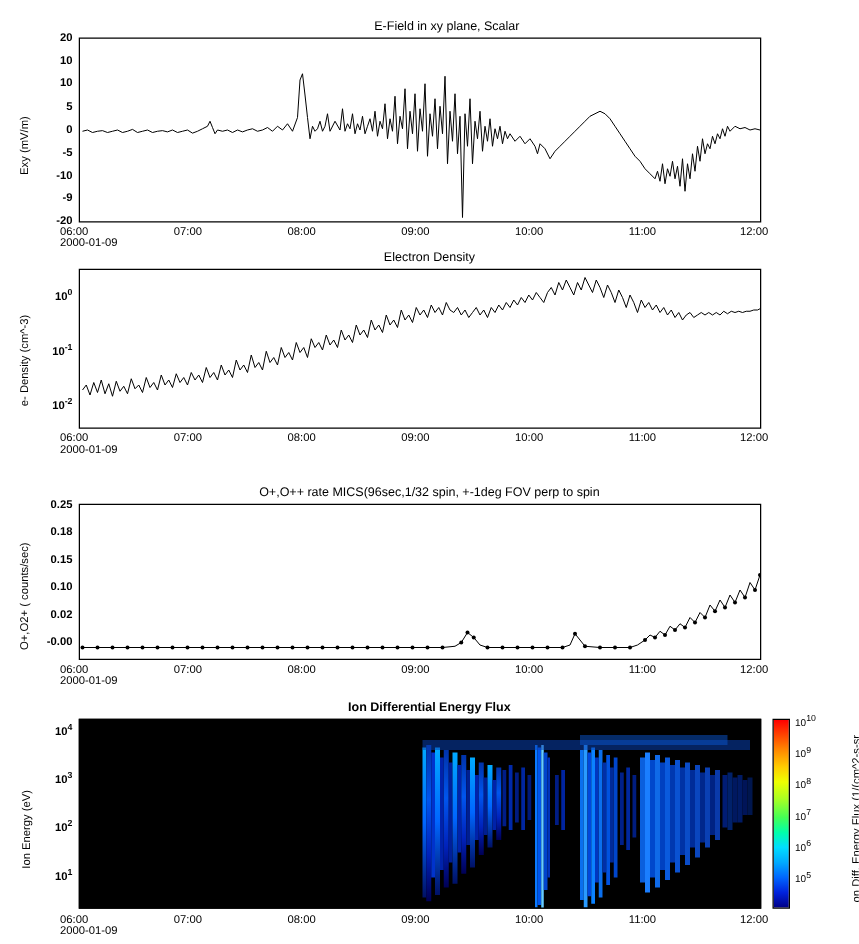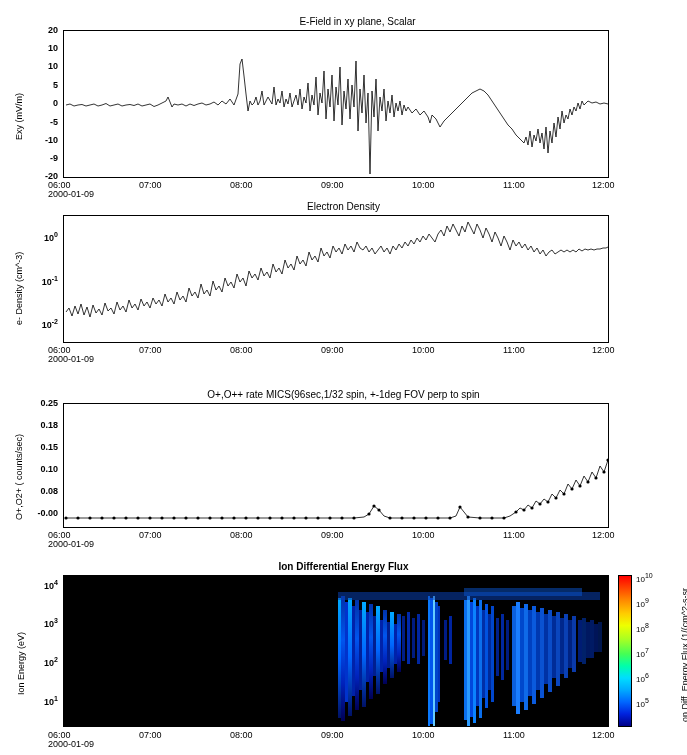--- a/index.html
+++ b/index.html
@@ -251,21 +251,21 @@
         </g>
       </svg>
     </div>
     <div class="panel-title" style="top:14px;">O+,O++ rate MICS(96sec,1/32 spin, +-1deg FOV perp to spin</div>
     <div class="ylabel" style="left:14px; top:145px;">O+,O2+ ( counts/sec)</div>
 
     <div class="ytick" style="left:22px; top:23px; width:36px;">0.25</div>
     <div class="ytick" style="left:22px; top:45px; width:36px;">0.18</div>
     <div class="ytick" style="left:22px; top:67px; width:36px;">0.15</div>
     <div class="ytick" style="left:22px; top:89px; width:36px;">0.10</div>
-    <div class="ytick" style="left:22px; top:111px; width:36px;">0.08</div>
+    <div class="ytick" style="left:22px; top:111px; width:36px;">0.02</div>
     <div class="ytick" style="left:22px; top:133px; width:36px;">-0.00</div>
 
     <div class="xtick" style="left:48px; top:155px;">06:00</div>
     <div class="xtick" style="left:139px; top:155px;">07:00</div>
     <div class="xtick" style="left:230px; top:155px;">08:00</div>
     <div class="xtick" style="left:321px; top:155px;">09:00</div>
     <div class="xtick" style="left:412px; top:155px;">10:00</div>
     <div class="xtick" style="left:503px; top:155px;">11:00</div>
     <div class="xtick" style="left:592px; top:155px;">12:00</div>
     <div class="datelabel" style="left:48px; top:164px;">2000-01-09</div>

